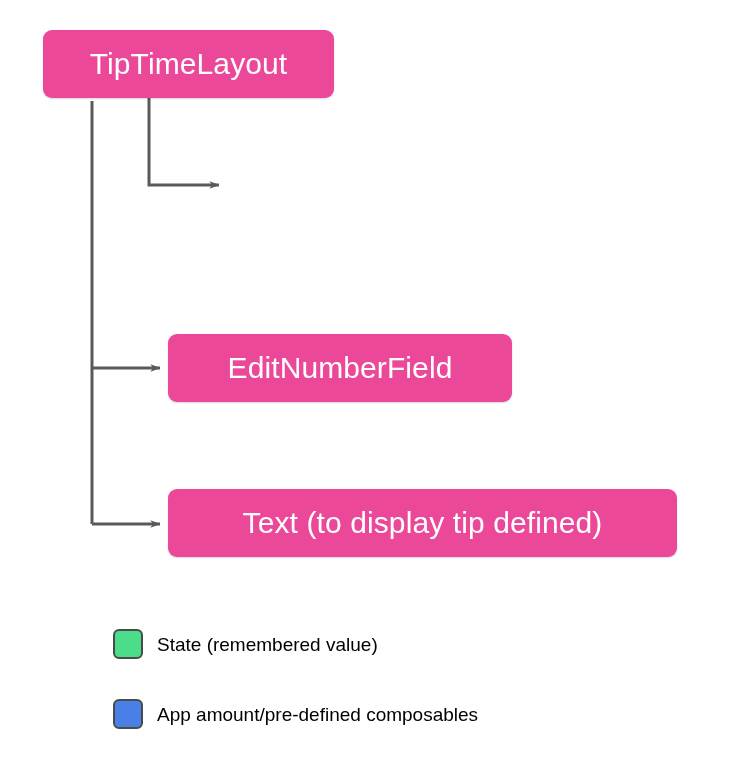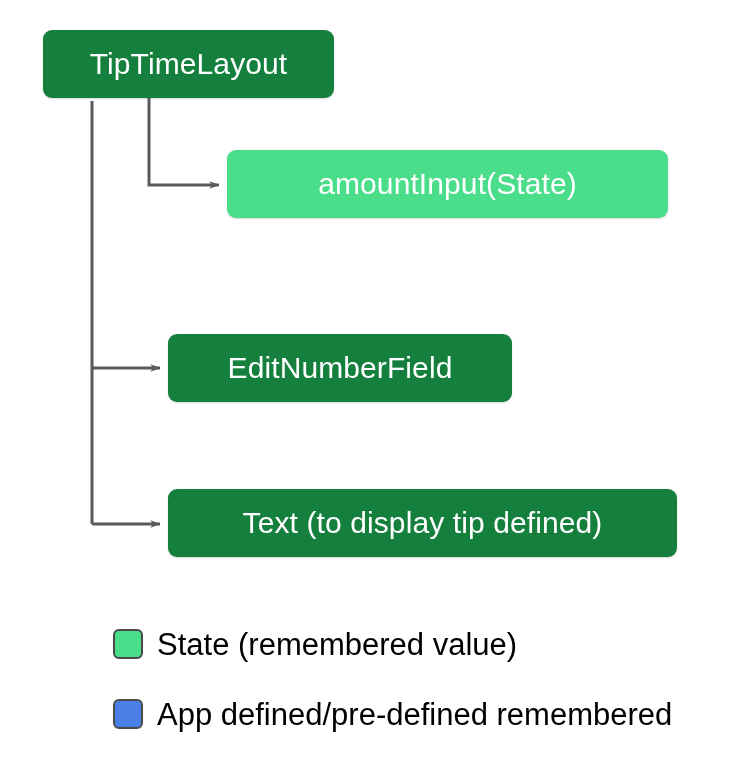--- a/index.html
+++ b/index.html
@@ -45,21 +45,21 @@
     border-radius: 9px;
     color: #ffffff;
     font-size: 30px;
     line-height: 1;
     letter-spacing: 0.1px;
     white-space: nowrap;
     text-align: center;
     box-shadow: 0 1px 2px rgba(0,0,0,0.16);
   }
 
-  .node-blue  { background: #15803d; }
+  .node-blue  { background: #ec4899; }
   .node-green { background: #4add8a; }
 
   
   #node-root {
     left: 43px;  top: 30px;  width: 291px; height: 68px;
   }
   #node-state {
     left: 227px; top: 150px; width: 441px; height: 68px;
   }
   #node-editnumberfield {
@@ -89,21 +89,21 @@
     border-radius: 6px;
     border: 2px solid #4a4a4a;
     box-sizing: border-box;
     flex: 0 0 auto;
   }
   .legend-swatch.green { background: #4add8a; }
   .legend-swatch.blue  { background: #4a7fe8; }
 
   .legend-label {
     margin-left: 14px;
-    font-size: 31px;
+    font-size: 19px;
     line-height: 1;
     color: #000000;
     white-space: nowrap;
   }
 </style>
 </head>
 <body>
 
 <div id="diagram-canvas">
 
@@ -120,36 +120,33 @@
 
     <path d="M92,368 L160,368" fill="none" stroke="#5a5a5a" stroke-width="3" marker-end="url(#arrowhead)"></path>
 
     <path d="M92,524 L160,524" fill="none" stroke="#5a5a5a" stroke-width="3" marker-end="url(#arrowhead)"></path>
   </svg>
 
   <div class="node node-blue" id="node-root">
     <span>TipTimeLayout</span>
   </div>
 
-  <div class="node node-green" id="node-state">
-    <span>amountInput(State)</span>
-  </div>
 
   <div class="node node-blue" id="node-editnumberfield">
     <span>EditNumberField</span>
   </div>
 
   <div class="node node-blue" id="node-text">
     <span>Text (to display tip defined)</span>
   </div>
 
   <div id="legend">
     <div class="legend-row">
       <span class="legend-swatch green"></span>
       <span class="legend-label">State (remembered value)</span>
     </div>
     <div class="legend-row">
       <span class="legend-swatch blue"></span>
-      <span class="legend-label">App defined/pre-defined remembered</span>
+      <span class="legend-label">App amount/pre-defined composables</span>
     </div>
   </div>
 
 </div>
 
 </body></html>

